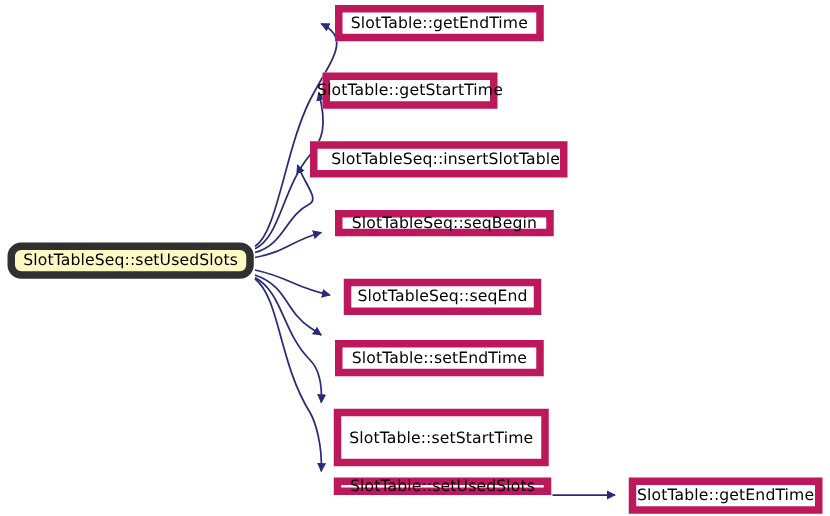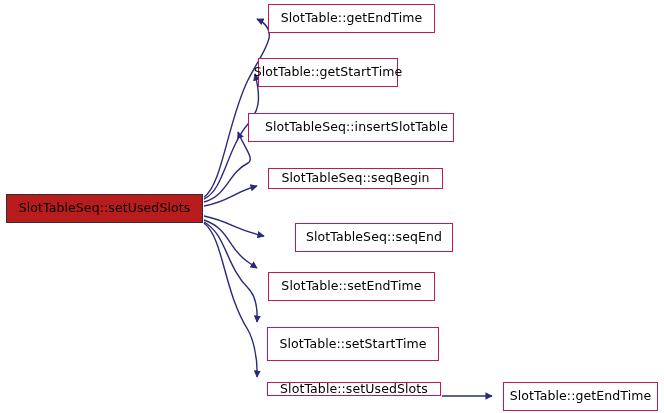--- a/index.html
+++ b/index.html
@@ -22,31 +22,32 @@
     width: 664px;
     height: 413px;
     pointer-events: none;
   }
   .node {
     position: absolute;
     box-sizing: border-box;
     display: flex;
     align-items: center;
     justify-content: center;
-    border: 1px solid #be185d;
+    border: 6px solid #be185d;
     background: #ffffff;
     color: #000000;
     font-size: 12.5px;
     line-height: 1;
     white-space: nowrap;
     letter-spacing: 0.1px;
   }
   .node.root {
-    background: #b91c1c;
+    background: #fef9c3;
     border-color: #303030;
+    border-radius: 11px;
   }
   .node-label {
     display: block;
     padding: 0 2px;
   }
 </style>
 </head>
 <body>
 
 <div id="callgraph">
@@ -79,27 +80,27 @@
       </div>
       <div class="node" style="left: 258px; top: 58px; width: 140px; height: 29px;">
         <span class="node-label">SlotTable::getStartTime</span>
       </div>
       <div class="node" style="left: 248px; top: 113px; width: 206px; height: 29px; padding-left: 11px;">
         <span class="node-label">SlotTableSeq::insertSlotTable</span>
       </div>
       <div class="node" style="left: 268px; top: 168px; width: 175px; height: 21px;">
         <span class="node-label">SlotTableSeq::seqBegin</span>
       </div>
-      <div class="node" style="left: 275px; top: 223px; width: 158px; height: 29px; margin-left: 20px;">
+      <div class="node" style="left: 275px; top: 223px; width: 158px; height: 29px;">
         <span class="node-label">SlotTableSeq::seqEnd</span>
       </div>
       <div class="node" style="left: 268px; top: 272px; width: 167px; height: 29px; justify-content: center;">
         <span class="node-label">SlotTable::setEndTime</span>
       </div>
-      <div class="node" style="left: 267px; top: 327px; width: 172px; height: 34px;">
+      <div class="node" style="left: 267px; top: 327px; width: 172px; height: 46px;">
         <span class="node-label">SlotTable::setStartTime</span>
       </div>
       <div class="node" style="left: 267px; top: 382px; width: 174px; height: 14px;">
         <span class="node-label">SlotTable::setUsedSlots</span>
       </div>
       <div class="node" style="left: 503px; top: 382px; width: 155px; height: 29px;">
         <span class="node-label">SlotTable::getEndTime</span>
       </div>
     </div>
 

